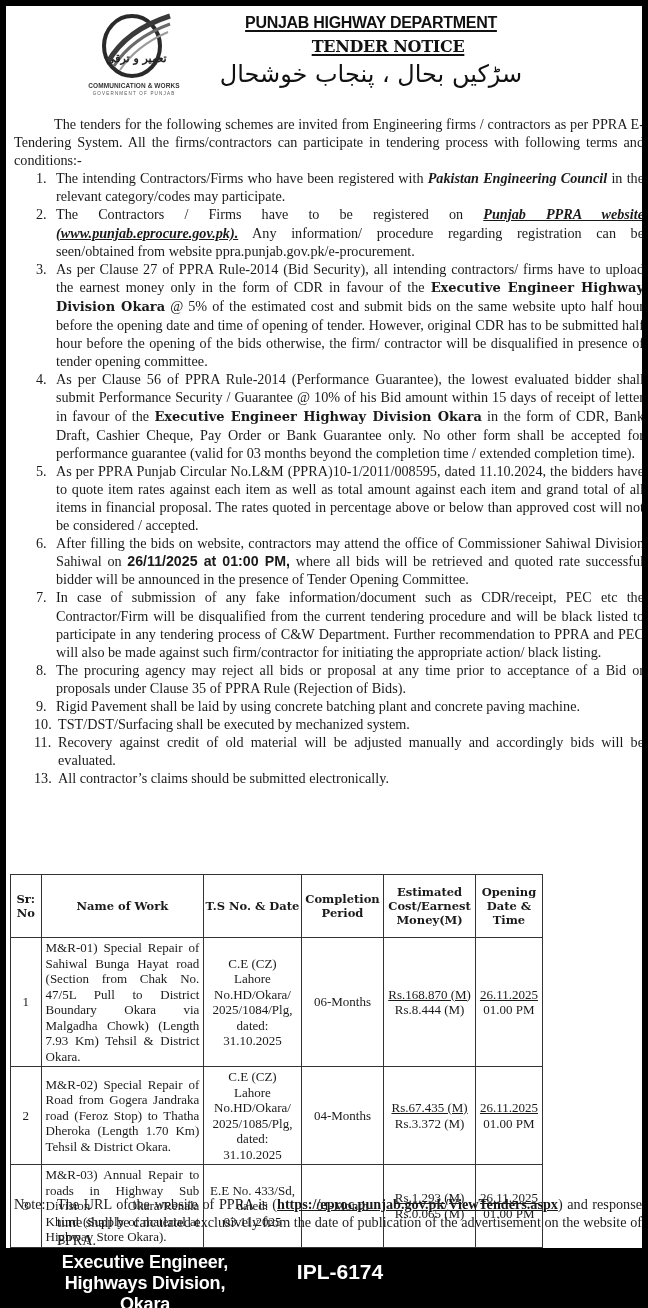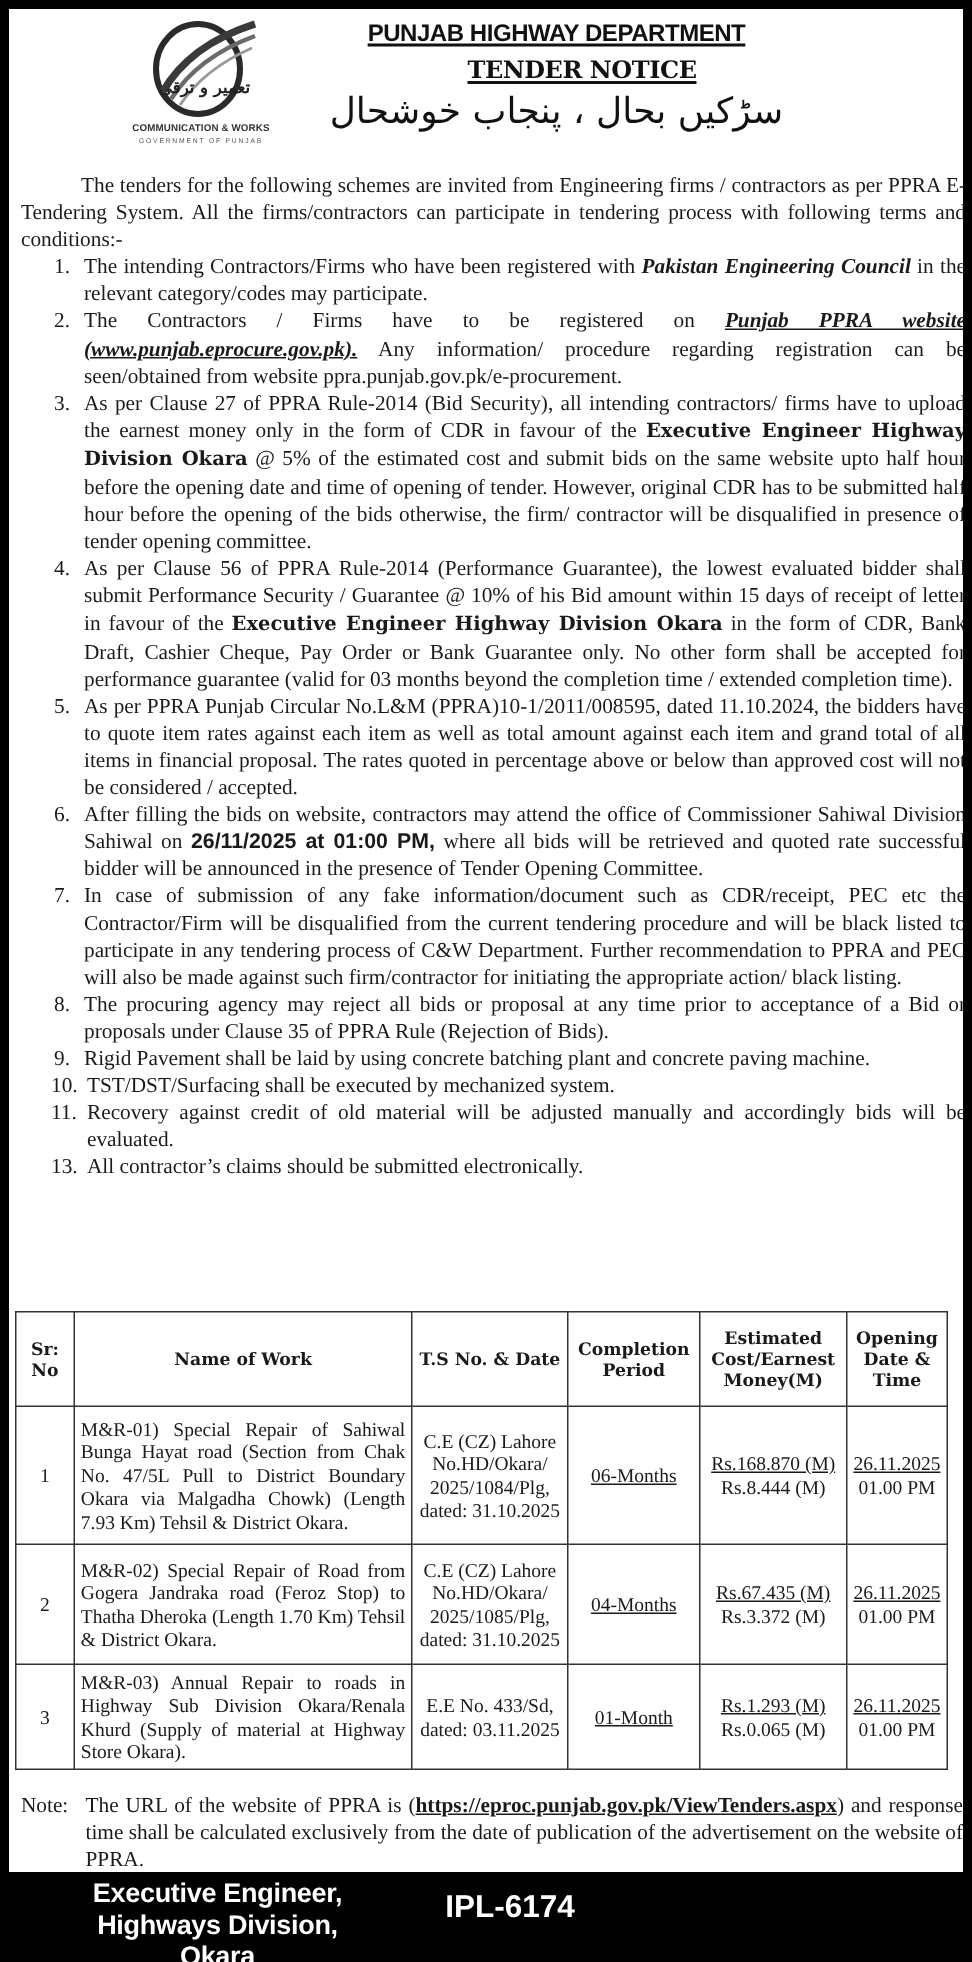--- a/index.html
+++ b/index.html
@@ -38,30 +38,30 @@
   ol.terms li { position: relative; padding-left: 42px; text-align: justify; }
   ol.terms li .num { position: absolute; left: 22px; top: 0; }
   ol.terms li.two-digit .num { left: 20px; }
   ol.terms li.two-digit { padding-left: 44px; }
   .bi { font-weight: bold; font-style: italic; }
   .biu { font-weight: bold; font-style: italic; text-decoration: underline; }
   .b { font-weight: bold; font-family: "DejaVu Serif", serif; font-size: 13px; }
   .bs { font-weight: bold; font-family: "Liberation Sans", sans-serif; }
 
   
-  table.works { position: absolute; left: 4px; top: 868px; width: 622px; border-collapse: collapse;
+  table.works { position: absolute; left: 4px; top: 868px; width: 533px; border-collapse: collapse;
     font-family: "Liberation Serif", serif; font-size: 13px; color: #1a1a1a; }
   table.works th, table.works td { border: 1px solid #333; vertical-align: middle; }
   table.works th { font-family: "DejaVu Serif", serif; font-weight: bold; font-size: 11.5px; line-height: 14px;
     text-align: center; height: 63px; }
   table.works td { padding: 2px 4px; line-height: 15.5px; }
   td.sr { text-align: center; width: 39px; }
   td.name { text-align: justify; width: 226px; }
   td.ts { text-align: center; width: 104px; }
-  td.period { text-align: center; width: 88px; text-decoration: underline; }
+  td.period { text-align: center; width: 88px; }
   td.cost { text-align: center; width: 98px; }
   td.open { text-align: center; width: 67px; }
   .u { text-decoration: underline; }
   tr.r1 td { height: 92px; }
   tr.r2 td { height: 80px; }
   tr.r3 td { height: 70px; }
 
   
   .note { position: absolute; left: 8px; top: 1189px; width: 628px;
     font-family: "Liberation Serif", serif; font-size: 14.2px; line-height: 18px; color: #1a1a1a; }

